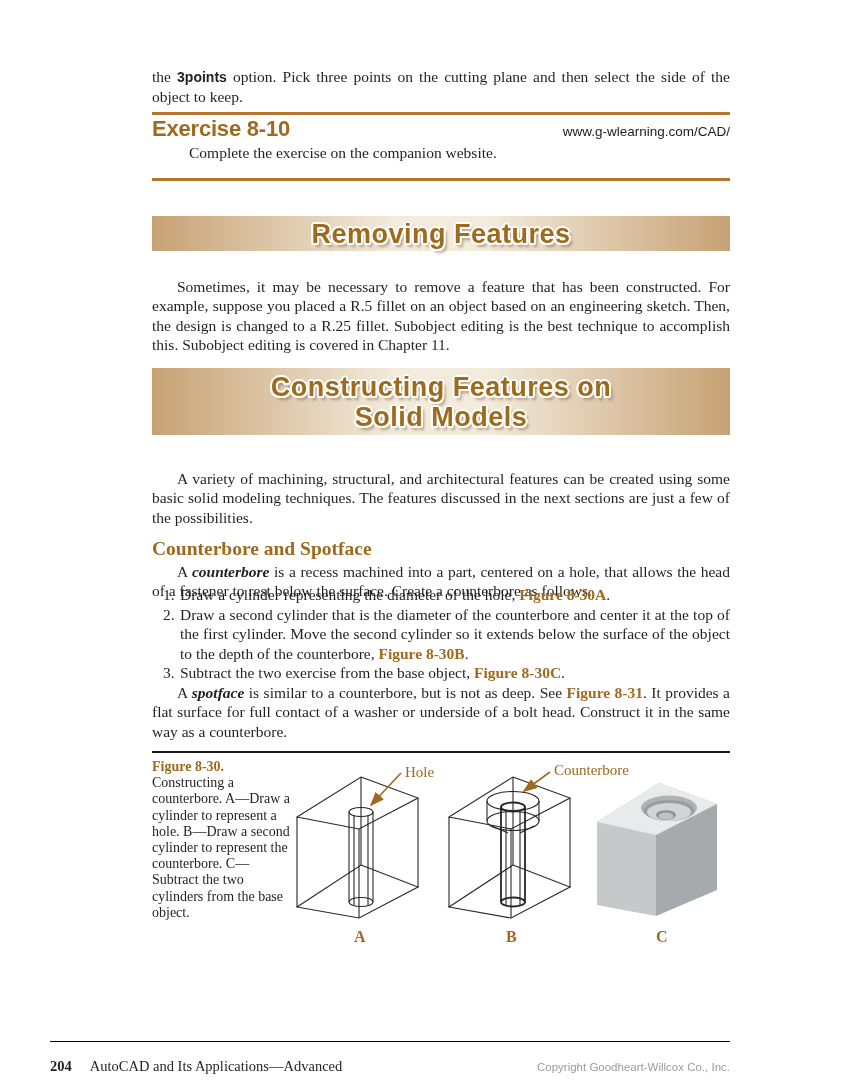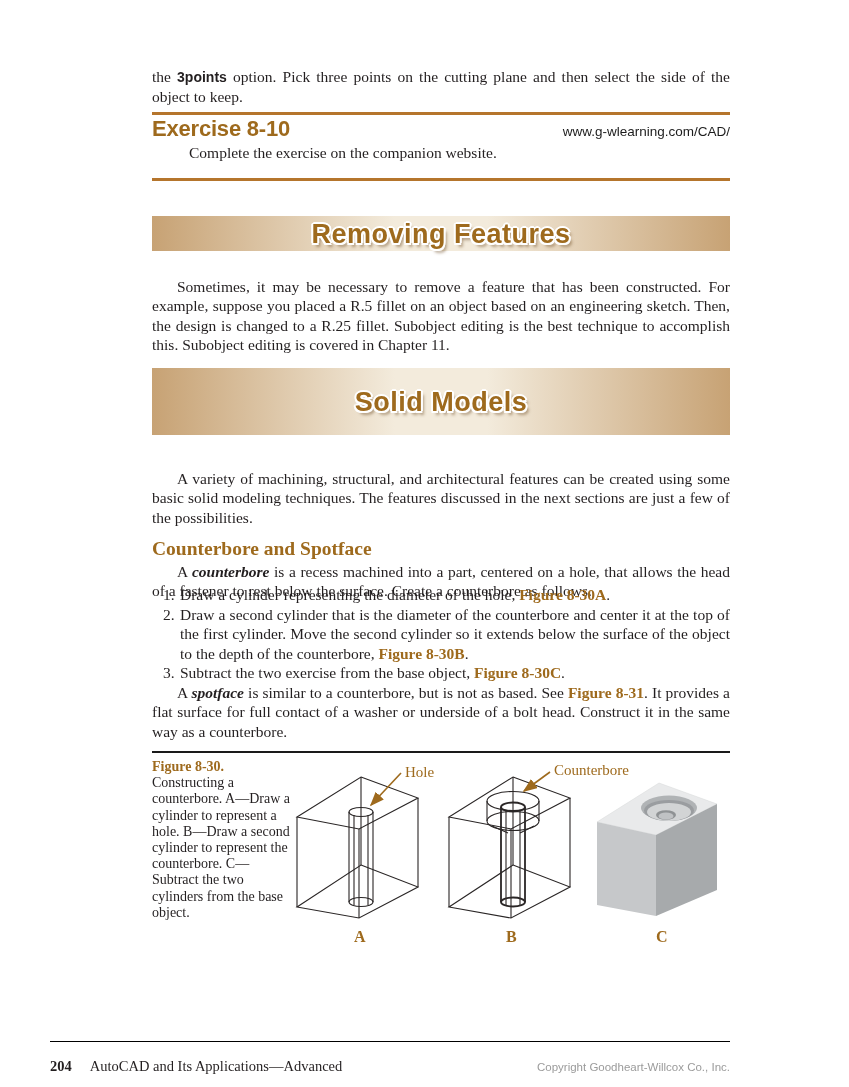--- a/index.html
+++ b/index.html
@@ -81,40 +81,41 @@
     <div class="ex-body">Complete the exercise on the companion website.</div>
   </div>
 
   <div id="banner1" class="banner">
     <span>Removing Features</span>
   </div>
 
   <p id="para-removing" class="body-text">Sometimes, it may be necessary to remove a feature that has been constructed. For example, suppose you placed a R.5 fillet on an object based on an engineering sketch. Then, the design is changed to a R.25 fillet. Subobject editing is the best technique to accomplish this. Subobject editing is covered in Chapter 11.</p>
 
   <div id="banner2" class="banner">
+    <span>Constructing Features on</span>
     <span>Solid Models</span>
   </div>
 
   <p id="para-constructing" class="body-text">A variety of machining, structural, and architectural features can be created using some basic solid modeling techniques. The features discussed in the next sections are just a few of the possibilities.</p>
 
   <h3 id="subheading">Counterbore and Spotface</h3>
 
   <p id="cb-intro" class="body-text"><span>A </span><span class="term">counterbore</span><span> is a recess machined into a part, centered on a hole, that allows the head of a fastener to rest below the surface. Create a counterbore as follows.</span></p>
 
   <div id="steps-block" class="body-text">
     <div class="step">
       <span class="step-num">1.</span><span>Draw a cylinder representing the diameter of the hole, </span><span class="figref">Figure 8-30A</span><span>.</span>
     </div>
     <div class="step">
       <span class="step-num">2.</span><span>Draw a second cylinder that is the diameter of the counterbore and center it at the top of the first cylinder. Move the second cylinder so it extends below the surface of the object to the depth of the counterbore, </span><span class="figref">Figure 8-30B</span><span>.</span>
     </div>
     <div class="step">
       <span class="step-num">3.</span><span>Subtract the two exercise from the base object, </span><span class="figref">Figure 8-30C</span><span>.</span>
     </div>
-    <p id="spotface" style="margin:0;"><span>A </span><span class="term">spotface</span><span> is similar to a counterbore, but is not as based. See </span><span class="figref">Figure 8-31</span><span>. It provides a flat surface for full contact of a washer or underside of a bolt head. Construct it in the same way as a counterbore.</span></p>
+    <p id="spotface" style="margin:0;"><span>A </span><span class="term">spotface</span><span> is similar to a counterbore, but is not as deep. See </span><span class="figref">Figure 8-31</span><span>. It provides a flat surface for full contact of a washer or underside of a bolt head. Construct it in the same way as a counterbore.</span></p>
   </div>
 
   <div id="figure">
     <div class="fig-caption">
       <span class="fig-title">Figure 8-30.</span>
       <span>Constructing a counterbore. A—Draw a cylinder to represent a hole. B—Draw a second cylinder to represent the counterbore. C—Subtract the two cylinders from the base object.</span>
     </div>
 
     <svg id="svgA" class="fig-svg" width="150" height="190" viewBox="0 0 150 190">
       <defs>

